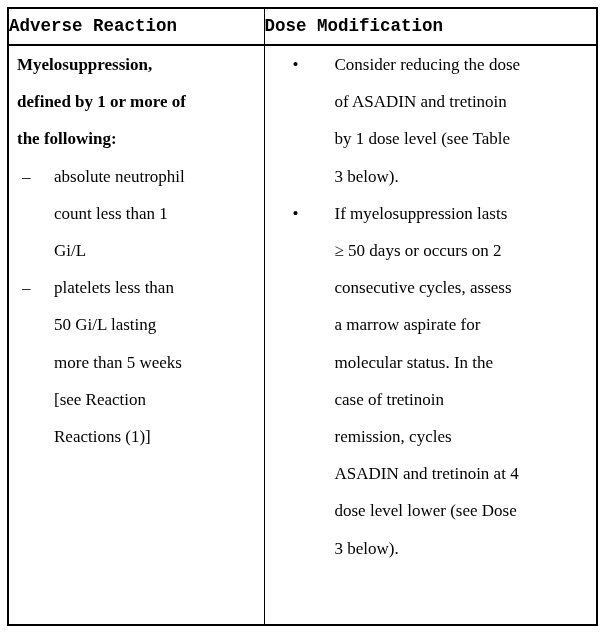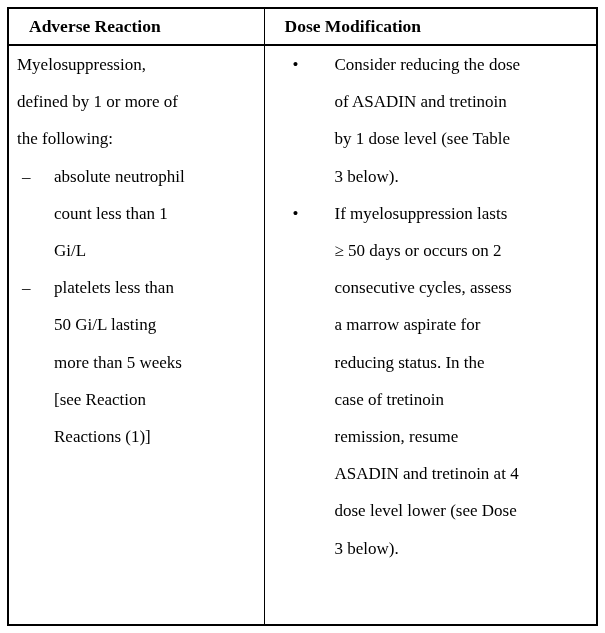--- a/index.html
+++ b/index.html
@@ -46,37 +46,39 @@
   
   tr.header-row th {
     height: 35px;
     border-bottom: 2px solid #000000;
   }
   .header-cell-inner {
     font-weight: bold;
     font-size: 17.5px;
     line-height: 35px;
     text-align: left;
-    padding-left: 20px;
-    white-space: nowrap;
+    padding-left: 0;
+    white-space: nowrap;
+    font-family: Liberation Mono, monospace;
   }
 
   
   td.body-cell { height: 578px; }
 
   .cell-inner {
     padding: 0;
     font-size: 17px;
     line-height: 37.2px;
   }
 
   
   .plain-line {
     padding-left: 8px;
     white-space: nowrap;
+    font-weight: bold;
   }
 
   
   .dash-item {
     position: relative;
     padding-left: 45px;
   }
   .dash-item .dash-marker {
     position: absolute;
     left: 13px;
@@ -178,23 +180,23 @@
               </span>
             </div>
 
             <div class="bullet-item">
               <span class="bullet-marker">•</span>
               <span class="bullet-text">
                 <span class="line">If myelosuppression lasts</span>
                 <span class="line ge-sym">≥ 50 days or occurs on 2</span>
                 <span class="line">consecutive cycles, assess</span>
                 <span class="line">a marrow aspirate for</span>
-                <span class="line">reducing status. In the</span>
+                <span class="line">molecular status. In the</span>
                 <span class="line">case of tretinoin</span>
-                <span class="line">remission, resume</span>
+                <span class="line">remission, cycles</span>
                 <span class="line">ASADIN and tretinoin at 4</span>
                 <span class="line">dose level lower (see Dose</span>
                 <span class="line">3 below).</span>
               </span>
             </div>
 
           </div>
         </td>
       </tr>
     </tbody>

